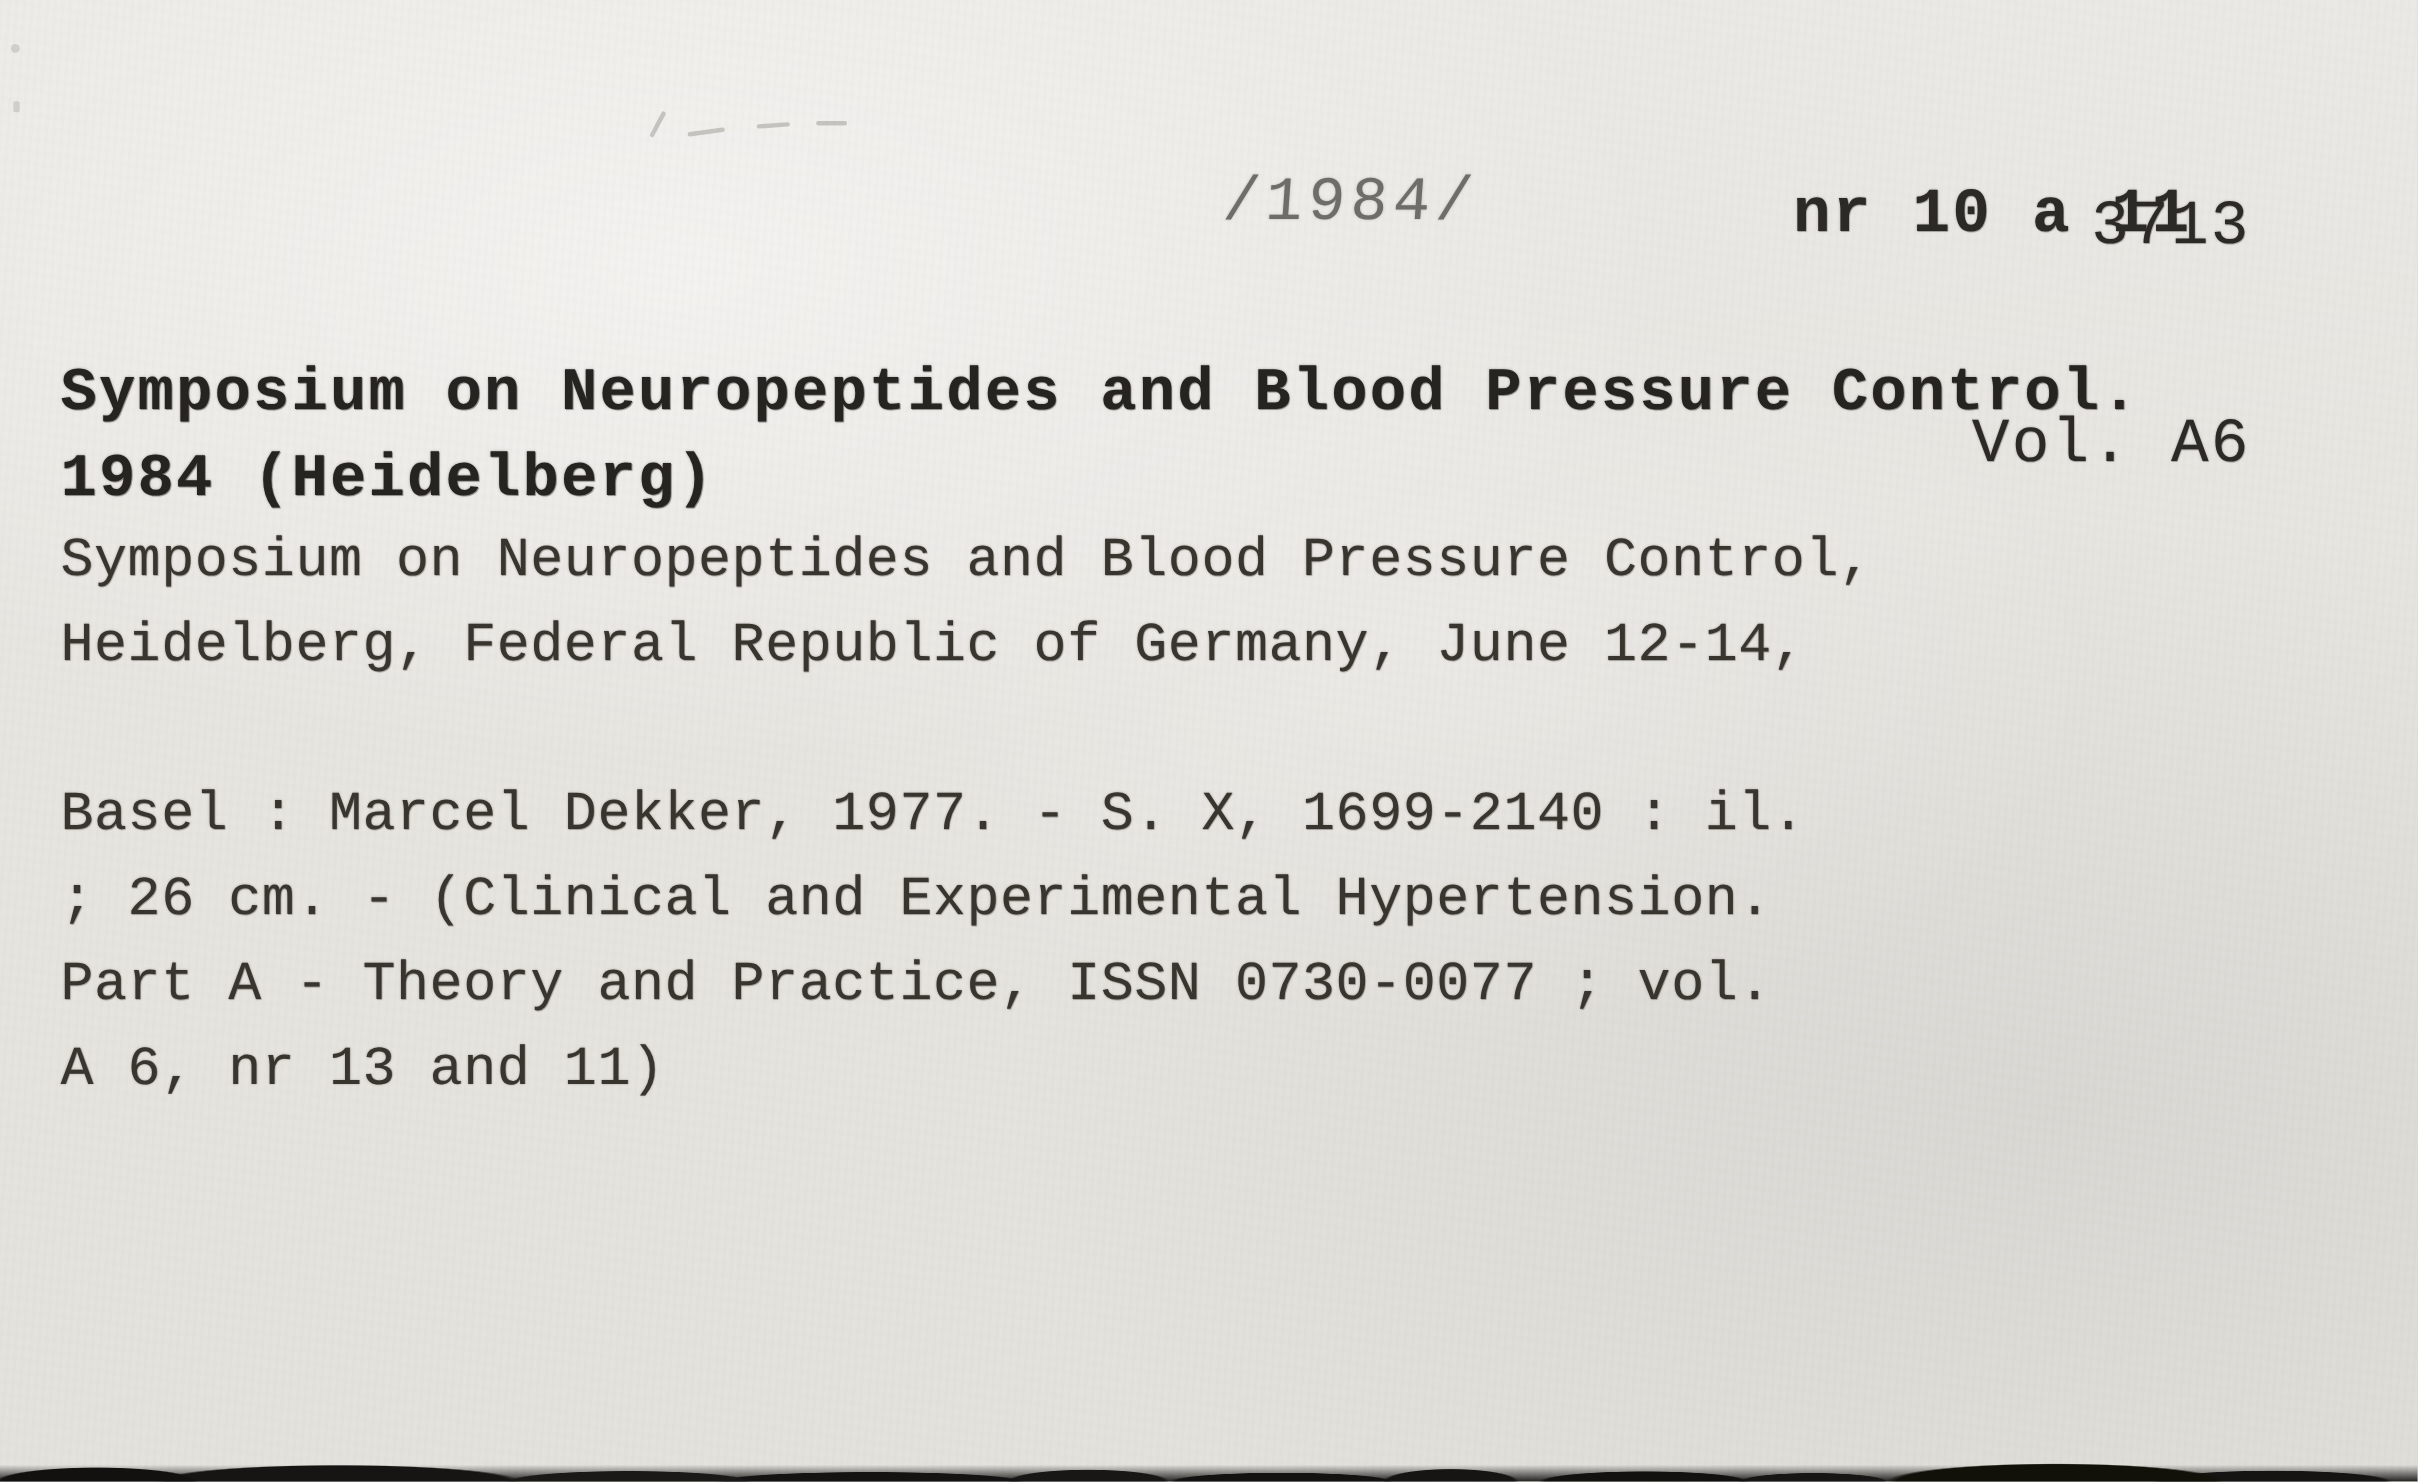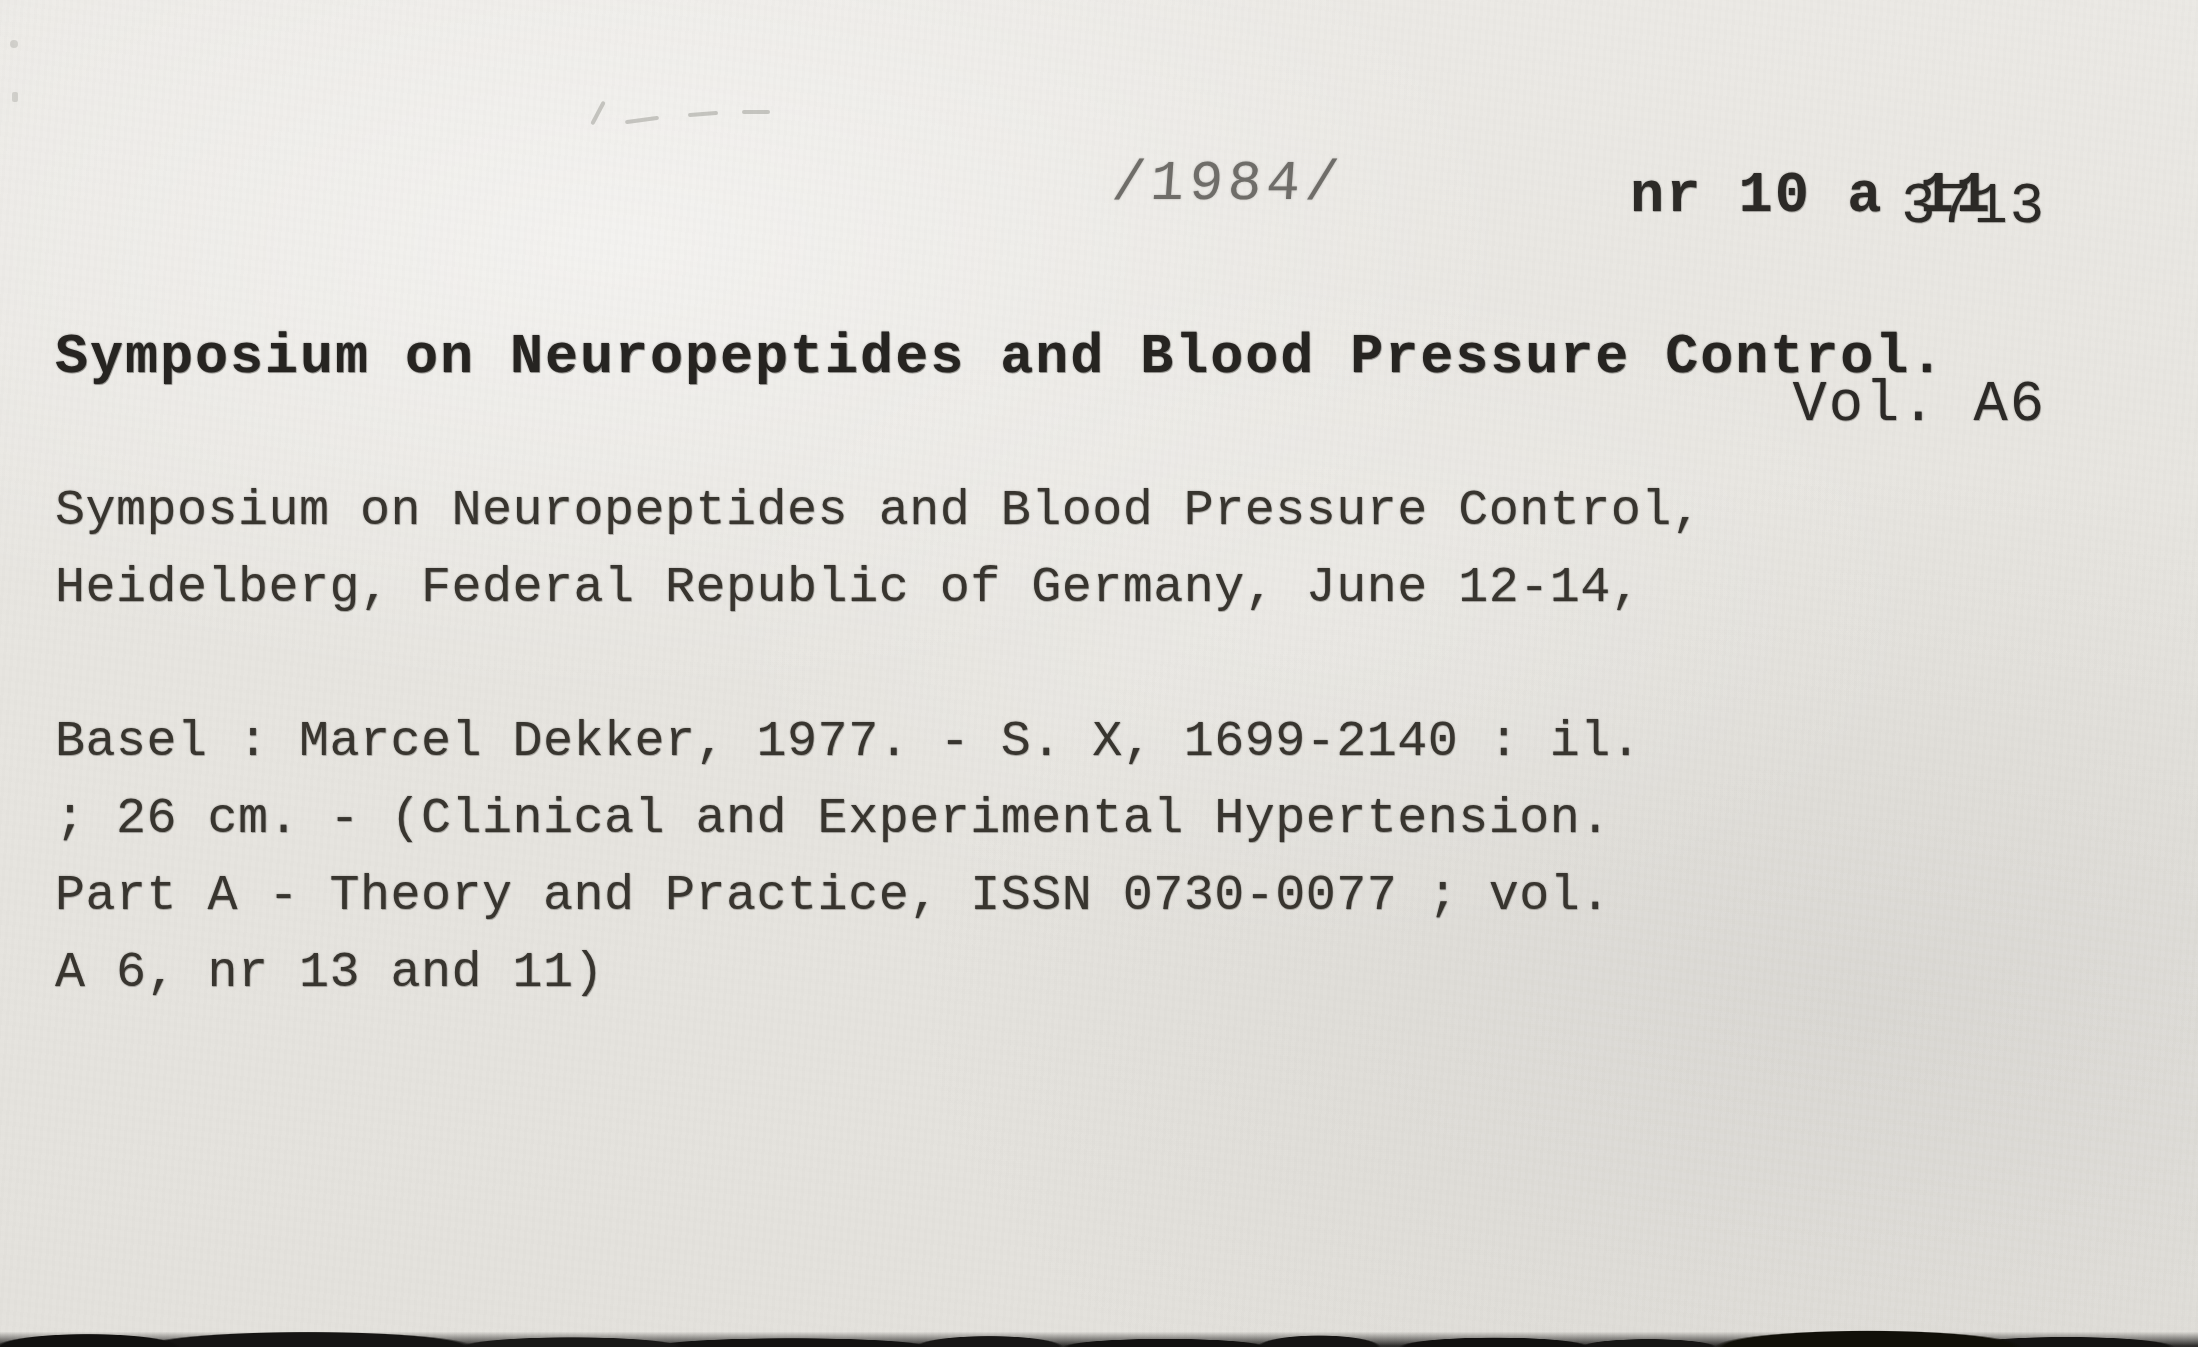--- a/index.html
+++ b/index.html
@@ -109,20 +109,21 @@
 
   <div class="type corner-block">
     <div>3713</div>
     <div>Vol. A6</div>
   </div>
 
   <div class="type heading-year">/1984/</div>
   <div class="type heading-issue">nr 10 a 11</div>
 
   <div class="type title-line title-1">Symposium on Neuropeptides and Blood Pressure Control.</div>
+  <div class="type title-line title-2">1984 (Heidelberg)</div>
 
   <div class="type body-line" style="top:482px">Symposium on Neuropeptides and Blood Pressure Control,</div>
   <div class="type body-line" style="top:559px">Heidelberg, Federal Republic of Germany, June 12-14,</div>
   <div class="type body-line" style="top:713px">Basel : Marcel Dekker, 1977. - S. X, 1699-2140 : il.</div>
   <div class="type body-line" style="top:790px">; 26 cm. - (Clinical and Experimental Hypertension.</div>
   <div class="type body-line" style="top:867px">Part A - Theory and Practice, ISSN 0730-0077 ; vol.</div>
   <div class="type body-line" style="top:944px">A 6, nr 13 and 11)</div>
 
   <div class="pencil slash"></div>
   <div class="pencil dash1"></div>

